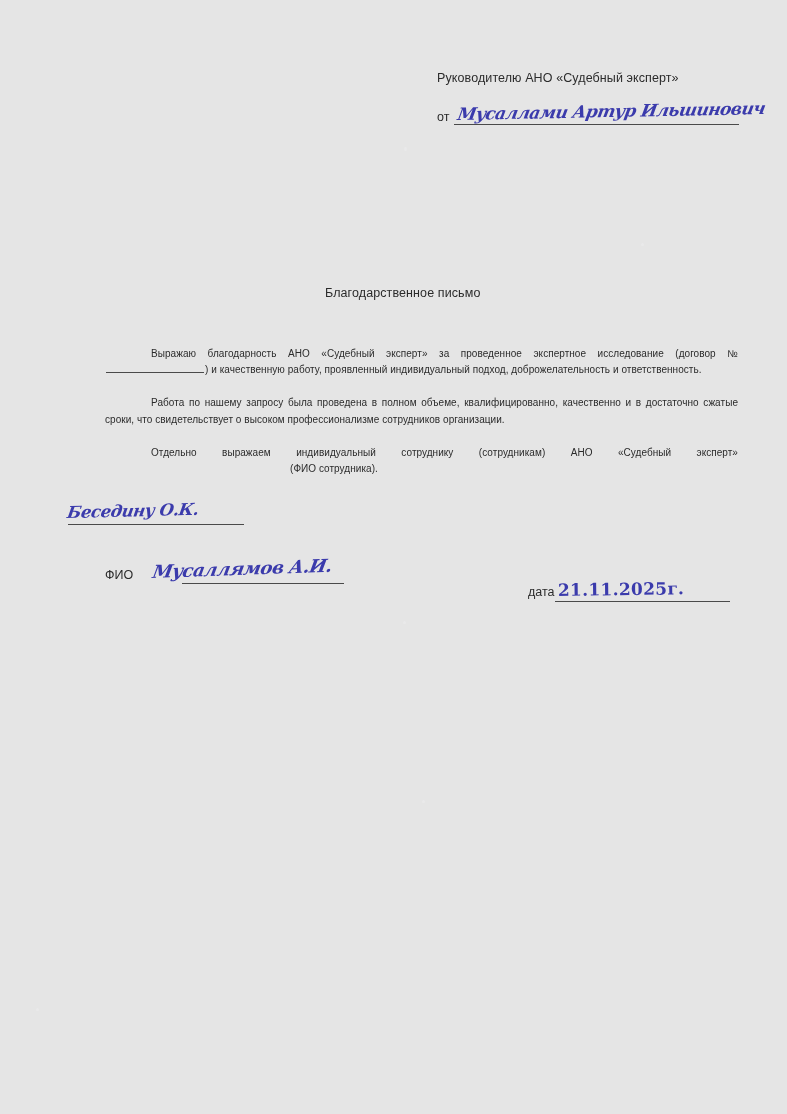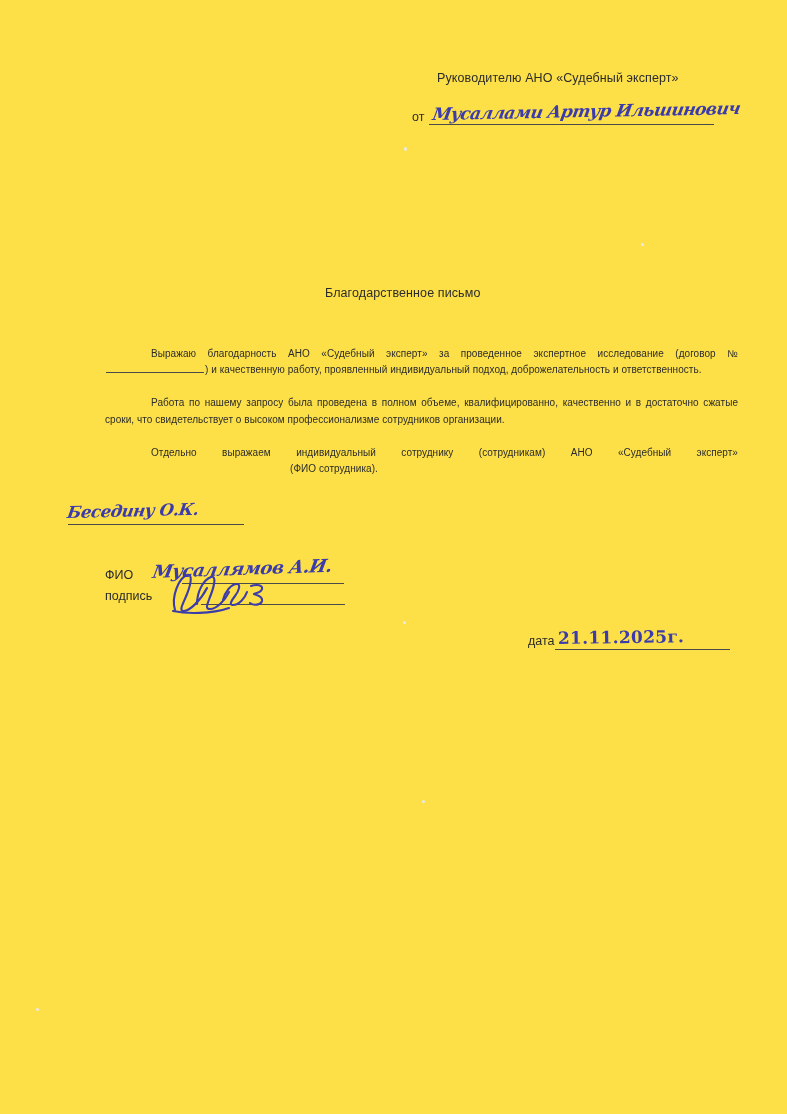--- a/index.html
+++ b/index.html
@@ -8,38 +8,38 @@
     padding: 0;
     background: #ffffff;
   }
   body {
     font-family: "Liberation Sans", sans-serif;
   }
   .page {
     position: relative;
     width: 787px;
     height: 1114px;
-    background: #fde047;
+    background: #e5e5e5;
     overflow: hidden;
   }
 
   
   .addressee {
     position: absolute;
     left: 437px;
     top: 70px;
     width: 302px;
     font-size: 12.5px;
     color: #2b2b2b;
     letter-spacing: 0.1px;
     line-height: 1.35;
   }
   .from-row {
     position: absolute;
-    left: 412px;
+    left: 437px;
     top: 108px;
     width: 302px;
     display: flex;
     align-items: flex-end;
   }
   .from-label {
     font-size: 12.5px;
     color: #2b2b2b;
     padding-bottom: 1px;
     white-space: nowrap;
@@ -179,34 +179,32 @@
   }
   .ink-podpis svg { display: block; overflow: visible; }
 
   
   .date-row {
     position: absolute;
     left: 528px;
     top: 585px;
     width: 202px;
     display: flex;
-    align-items: flex-end;
   }
   .date-label {
     font-size: 12.5px;
     color: #2b2b2b;
     white-space: nowrap;
     padding-bottom: 2px;
   }
   .date-rule {
     flex: 1;
     border-bottom: 1.2px solid #4a4a4a;
     height: 16px;
     position: relative;
-    margin-top: 48px;
   }
   .ink-date {
     position: absolute;
     left: 3px;
     bottom: 1px;
     font-size: 17px;
     letter-spacing: 0.3px;
     font-style: normal;
     font-weight: 600;
     transform: rotate(-0.8deg);
@@ -255,33 +253,20 @@
     <span class="ink staff-ink">Беседину О.К.</span>
     <span class="staff-rule"></span>
   </div>
 
   <div class="sig-block">
     <div class="sig-row">
       <span class="sig-label">ФИО</span>
       <span class="sig-rule fio"></span>
       <span class="ink ink-fio">Мусаллямов А.И.</span>
     </div>
-    <div class="sig-row">
-      <span class="sig-label">подпись</span>
-      <span class="sig-rule podpis"></span>
-      <span class="ink-podpis">
-        <svg width="120" height="44" viewBox="0 0 120 44" fill="none" stroke="#3b3bac" stroke-width="2.1" stroke-linecap="round" stroke-linejoin="round">
-          <path d="M8 40 C4 26, 12 8, 20 5 C26 3, 24 14, 20 24 C16 34, 12 40, 16 41 C22 42, 34 30, 40 18"></path>
-          <path d="M30 34 C30 22, 36 10, 44 7 C50 5, 47 17, 43 27 C40 35, 38 39, 43 39 C50 39, 58 30, 62 22"></path>
-          <path d="M56 30 C58 22, 64 14, 70 14 C74 14, 72 21, 68 26 C64 31, 62 35, 66 35 C72 35, 78 28, 80 22"></path>
-          <path d="M84 16 C90 14, 96 15, 95 19 C94 23, 88 23, 87 24 C90 25, 96 26, 95 31 C94 35, 87 36, 83 33"></path>
-          <path d="M6 41 C20 44, 44 44, 62 38"></path>
-        </svg>
-      </span>
-    </div>
   </div>
 
   <div class="date-row">
     <span class="date-label">дата</span>
     <span class="date-rule">
       <span class="ink ink-date">21.11.2025г.</span>
     </span>
   </div>
 
 </div>

